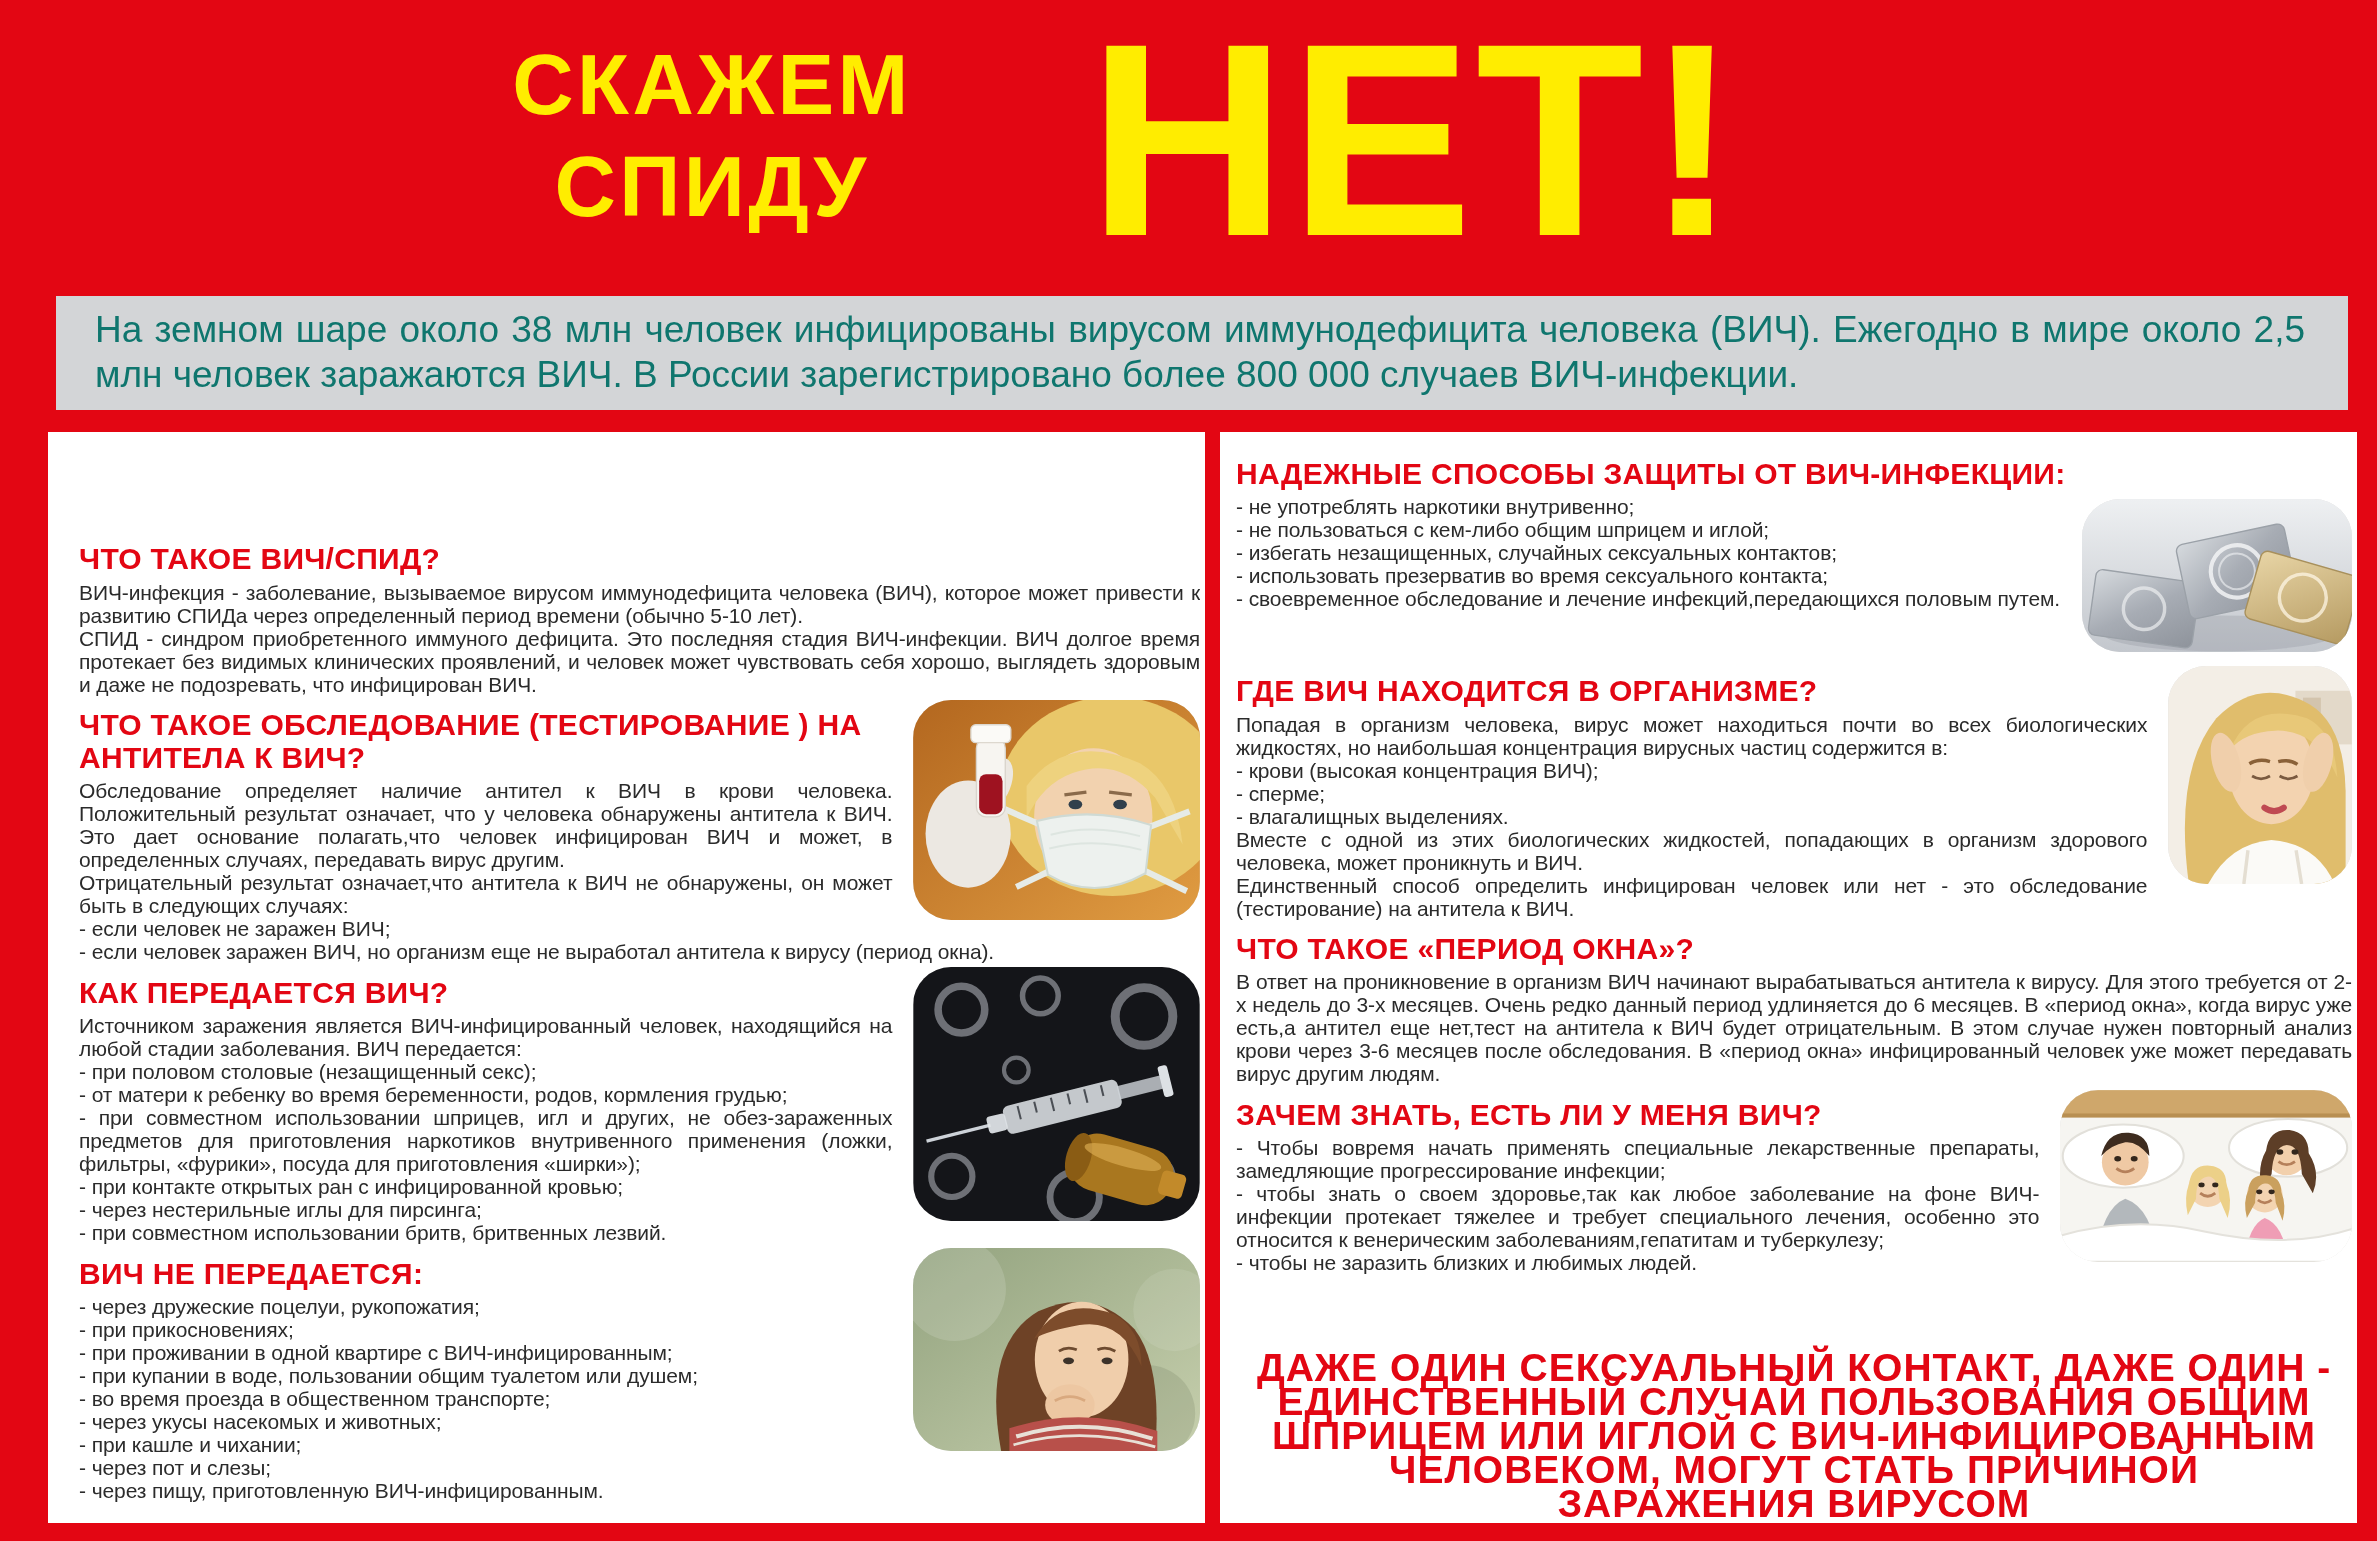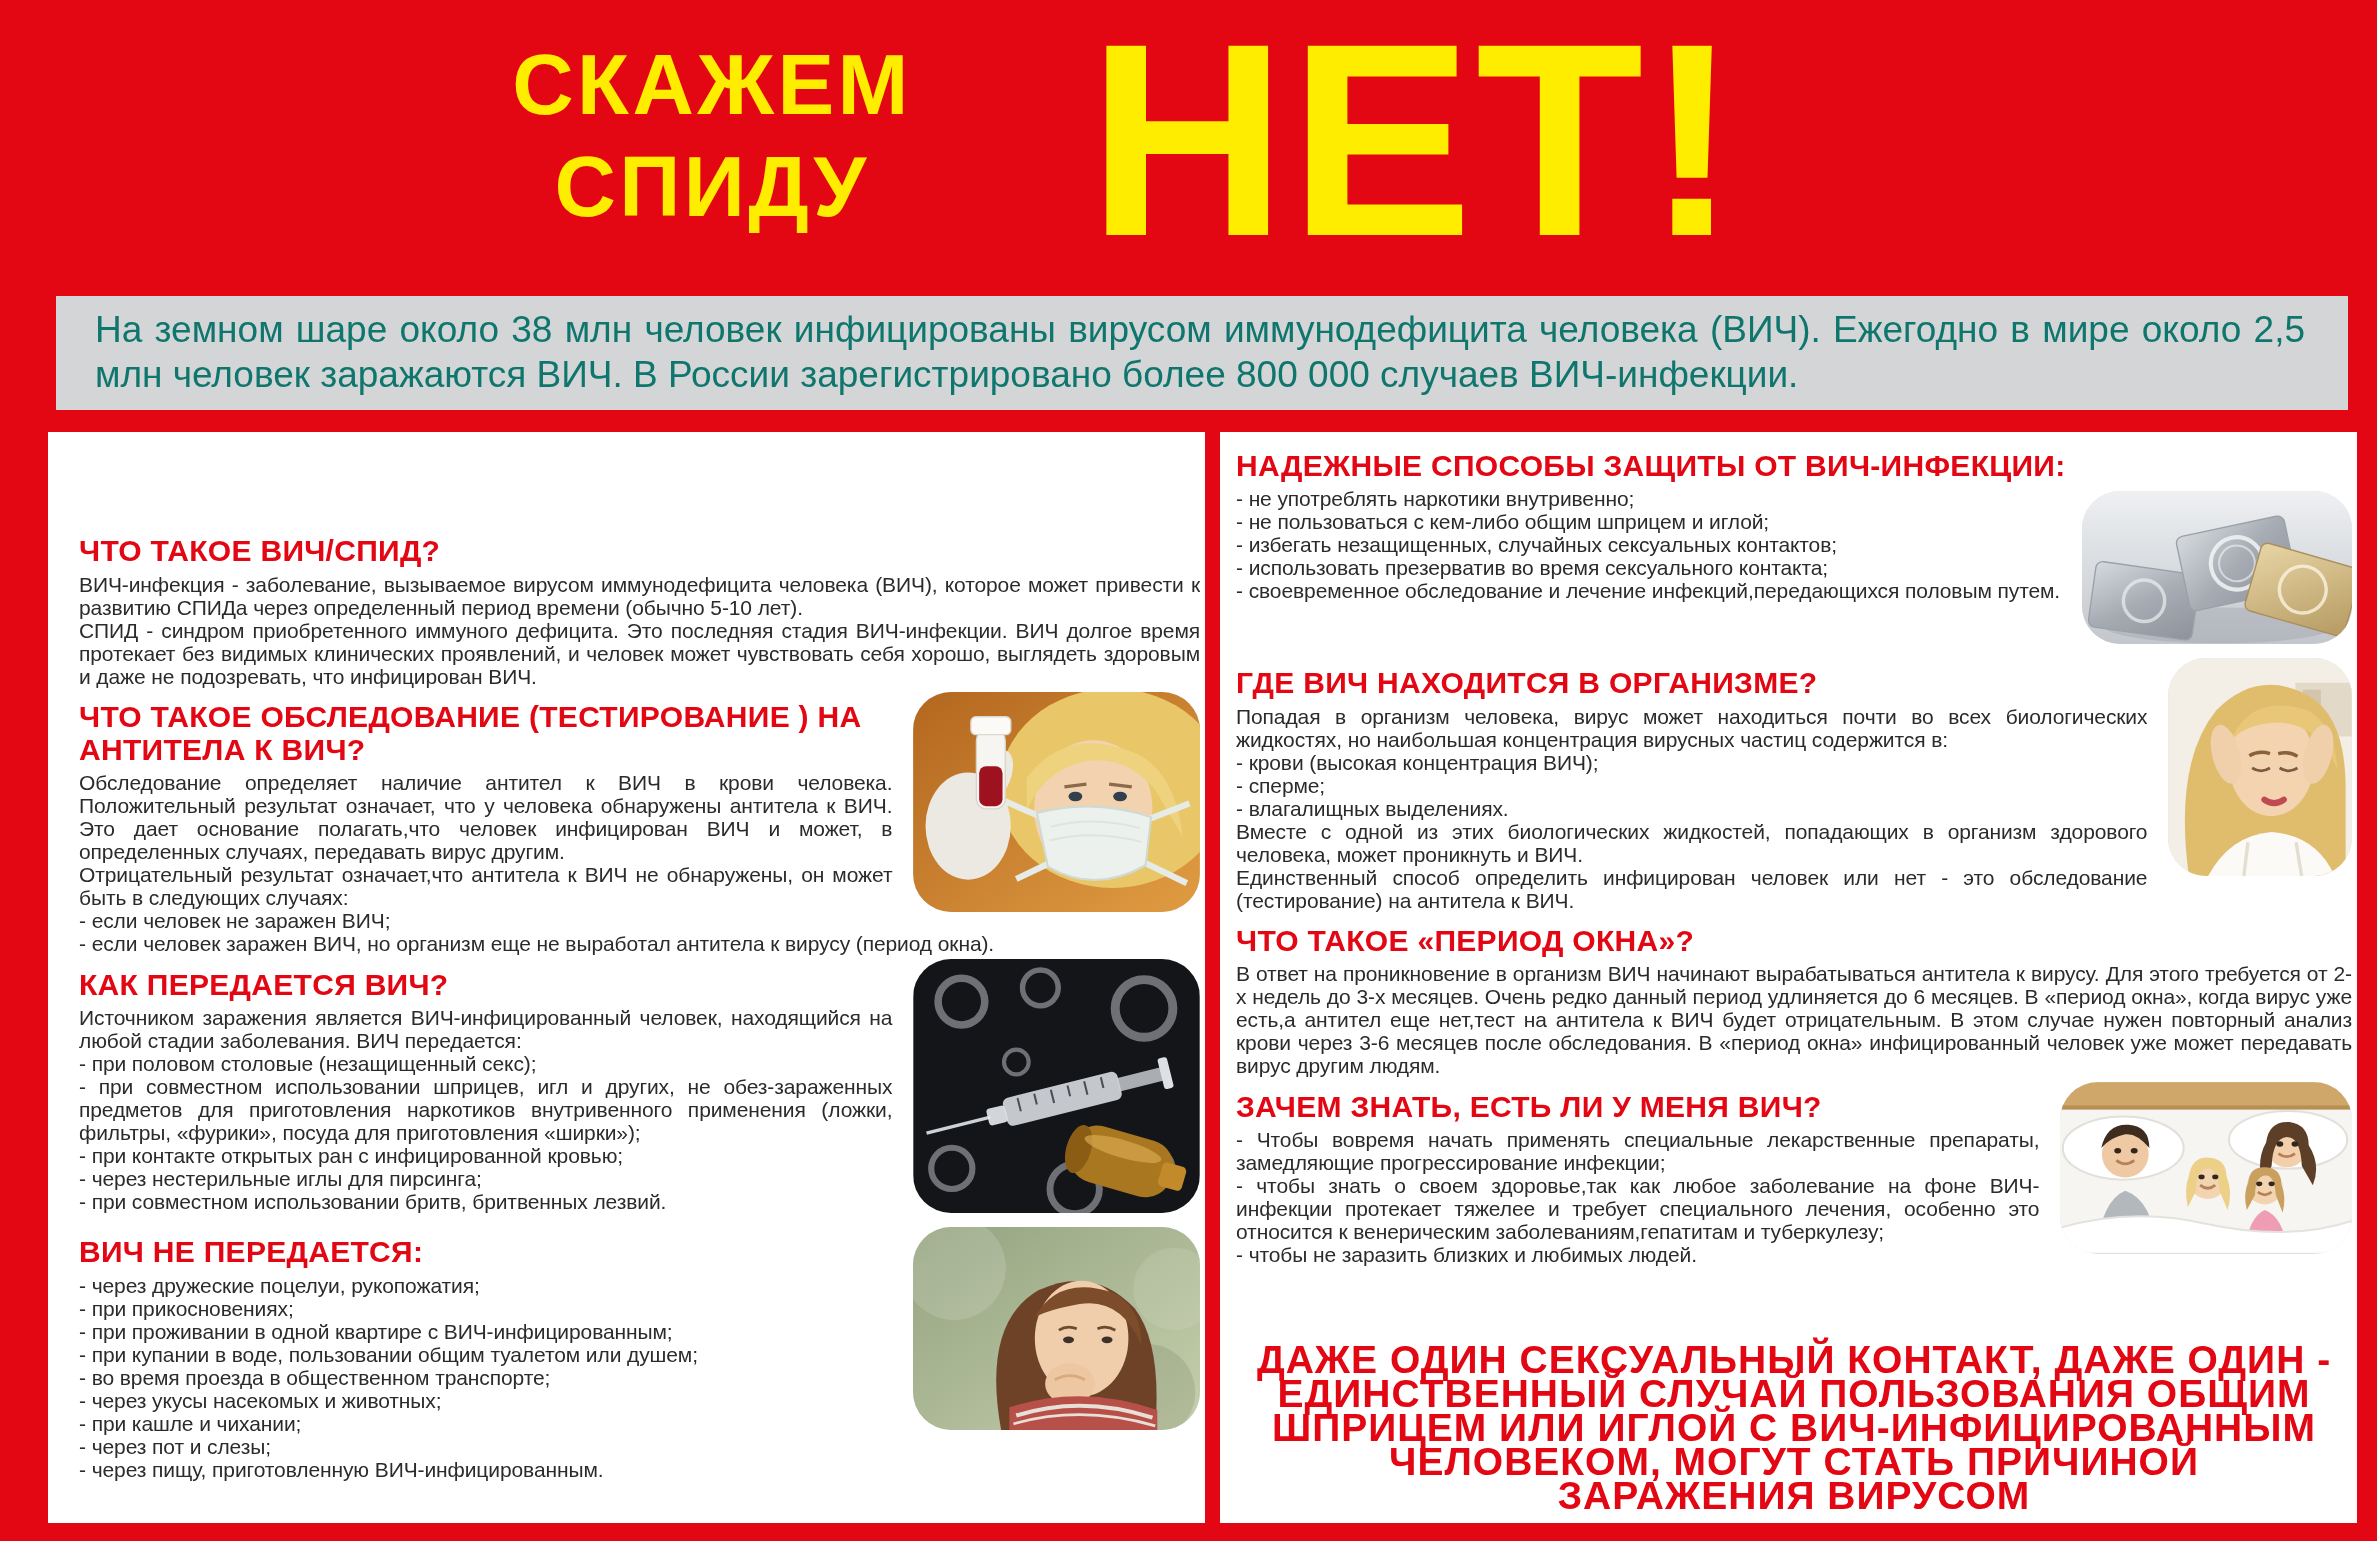--- a/index.html
+++ b/index.html
@@ -29,21 +29,21 @@
   
   .content {
     position:absolute; left:48px; top:432px; width:2309px; height:1091px;
     background:#ffffff;
   }
   .divider {
     position:absolute; left:1157px; top:0; width:15px; height:1091px;
     background:#e30613;
   }
   .col {
-    position:absolute; top:0; height:1091px; overflow:hidden;
+    position:absolute; top:8px; height:1091px; overflow:hidden;
     display:flex; flex-direction:column;
   }
   .col-left  { left:31px;   width:1121px; padding-top:102px; }
   .col-right { left:1188px; width:1116px; padding-top:16.5px; }
   .sec-heading {
     color:#e30613; font-size:30px; line-height:33px; font-weight:800;
     letter-spacing:0.3px; margin:12.4px 0 5.5px;
   }
   .section:first-child .sec-heading { margin-top:0; }
   .para p {
@@ -169,20 +169,21 @@
               <rect x="362" y="277" width="36" height="36" rx="7" fill="#c28a2a"></rect>
               <ellipse cx="300" cy="276" rx="58" ry="13" fill="#d9a94e" opacity="0.7"></ellipse>
             </g>
           </svg>
         </div>
         <h2 class="sec-heading">КАК ПЕРЕДАЕТСЯ ВИЧ?</h2>
         <div class="para">
 
         <p class="line">Источником заражения является ВИЧ-инфицированный человек, находящийся на любой стадии заболевания. ВИЧ передается:</p>
             <p class="line">- при половом столовые (незащищенный секс);</p>
+            <p class="line">- от матери к ребенку во время беременности, родов, кормления грудью;</p>
             <p class="line">- при совместном использовании шприцев, игл и других, не обез-зараженных предметов для приготовления наркотиков внутривенного применения (ложки, фильтры, «фурики», посуда для приготовления «ширки»);</p>
             <p class="line">- при контакте открытых ран с инфицированной кровью;</p>
             <p class="line">- через нестерильные иглы для пирсинга;</p>
             <p class="line">- при совместном использовании бритв, бритвенных лезвий.</p>
           </div>
       </section>
 
       <section class="section">
         <div class="photo ph-cough">
           <svg viewBox="0 0 417 295" width="287" height="203" aria-hidden="true">

